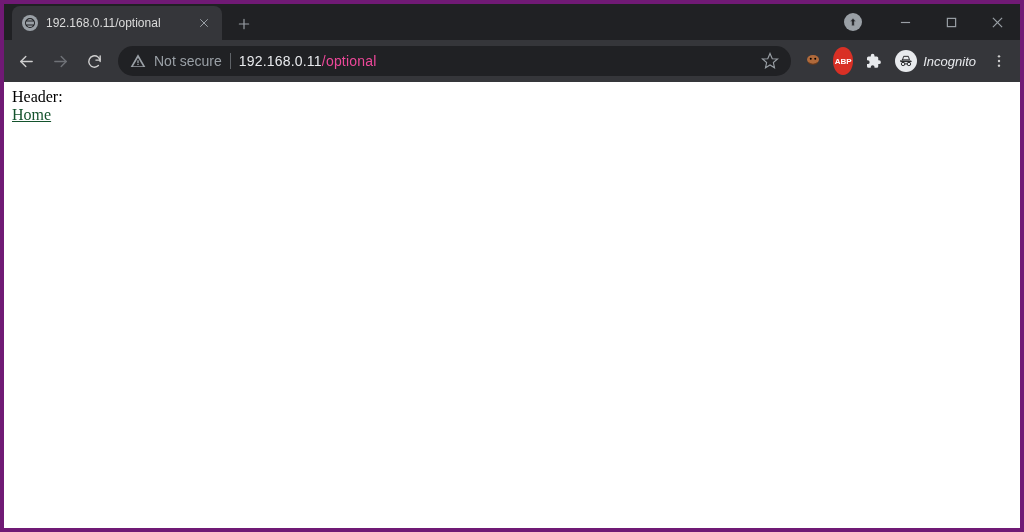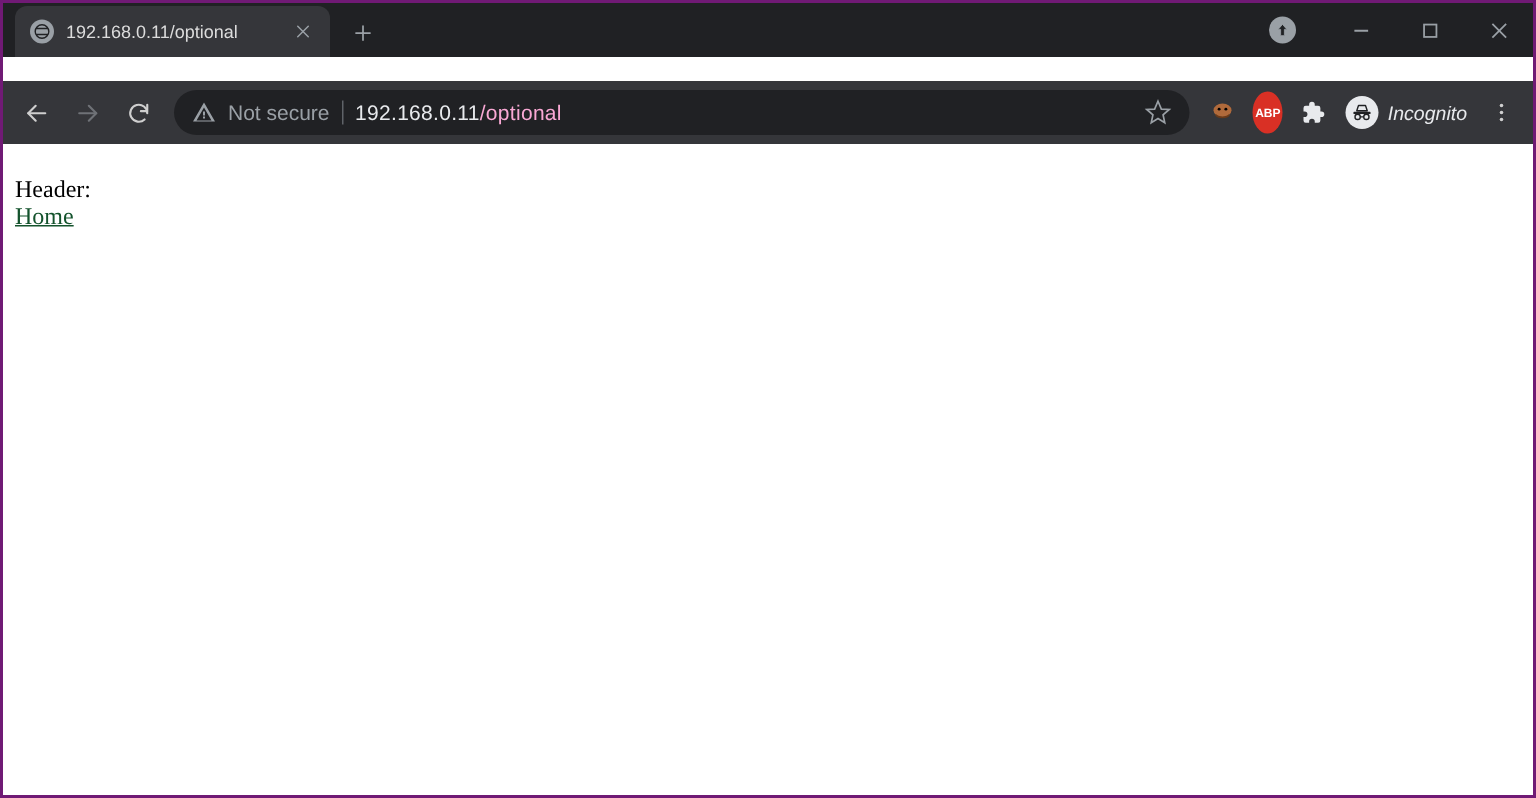--- a/index.html
+++ b/index.html
@@ -1,17 +1,17 @@
 <!DOCTYPE html>
 <html><head>
 <meta charset="utf-8">
 <style>
   * { box-sizing: border-box; }
   html, body { margin:0; padding:0; width:1024px; height:532px; font-family: "Segoe UI", Arial, sans-serif; overflow:hidden; background:#fff; }
-  .window { width:1024px; height:532px; display:flex; flex-direction:column; border:2px solid #701a75;gap:16px; }
+  .window { width:1024px; height:532px; display:flex; flex-direction:column; border:4px solid #701a75; }
   
   .titlebar { height:36px; background:#202124; display:flex; align-items:flex-end; position:relative; }
   .tab { display:flex; align-items:center; height:34px; background:#35363a; border-top-left-radius:8px; border-top-right-radius:8px; margin-left:8px; padding:0 10px; min-width:210px; color:#dcdcdc; font-size:12px; position:relative; }
   .tab .favicon { width:16px; height:16px; border-radius:50%; background:#9aa0a6; display:flex; align-items:center; justify-content:center; margin-right:8px; }
   .tab .favicon svg { width:12px; height:12px; fill:#202124; }
   .tab .close { margin-left:auto; width:16px; height:16px; display:flex; align-items:center; justify-content:center; color:#9aa0a6; font-size:14px; }
   .newtab { width:28px; height:28px; display:flex; align-items:center; justify-content:center; color:#9aa0a6; font-size:18px; margin-left:8px; margin-bottom:2px; }
   .win-controls { position:absolute; right:0; top:0; height:36px; display:flex; align-items:center; }
   .win-controls .btn { width:46px; height:30px; display:flex; align-items:center; justify-content:center; color:#9aa0a6; }
   .win-controls .update { width:18px; height:18px; background:#9aa0a6; border-radius:50%; margin-right:20px; display:flex; align-items:center; justify-content:center; }
@@ -21,21 +21,21 @@
   .toolbar { height:42px; background:#35363a; display:flex; align-items:center; padding:12px 6px; gap:2px; }
   .nav-btn { width:32px; height:32px; display:flex; align-items:center; justify-content:center; color:#cfcfcf; border-radius:50%; }
   .nav-btn.disabled { color:#6f7277; }
   .nav-btn svg { width:17px; height:17px; stroke:currentColor; stroke-width:2; fill:none; stroke-linecap:round; stroke-linejoin:round; }
   .omnibox { flex:1; height:30px; background:#202124; border-radius:15px; display:flex; align-items:center; padding:0 12px; margin:0 6px; color:#cfcfcf; font-size:14px; gap:8px; }
   .omnibox .warn { display:flex; align-items:center; }
   .omnibox .warn svg { width:16px; height:16px; fill:#9aa0a6; }
   .omnibox .notsecure { color:#9aa0a6; font-size:14px; }
   .omnibox .sep { width:1px; height:16px; background:#5f6368; }
   .omnibox .url { color:#e8eaed; font-size:14px; letter-spacing:0.2px; }
-  .omnibox .url .path { color:#f9a8d4; }
+  .omnibox .url .path { color:#ec4899; }
   .omnibox .star { margin-left:auto; display:flex; align-items:center; }
   .omnibox .star svg { width:18px; height:18px; fill:none; stroke:#9aa0a6; stroke-width:1.5; }
   .ext { width:28px; height:28px; display:flex; align-items:center; justify-content:center; }
   .ext svg { width:18px; height:18px; }
   .abp { width:20px; height:28px; background:#d93025; border-radius:50%; display:flex; align-items:center; justify-content:center; color:#fff; font-size:8px; font-weight:bold; }
   .incog-badge { display:flex; align-items:center; gap:6px; color:#e8eaed; font-size:13px; padding:0 6px;font-style:italic; }
   .incog-badge .circle { width:22px; height:22px; background:#e8eaed; border-radius:50%; display:flex; align-items:center; justify-content:center; }
   .menu-btn { width:30px; height:30px; display:flex; align-items:center; justify-content:center; color:#cfcfcf; }
   .menu-btn svg circle { fill:#cfcfcf; }
   

